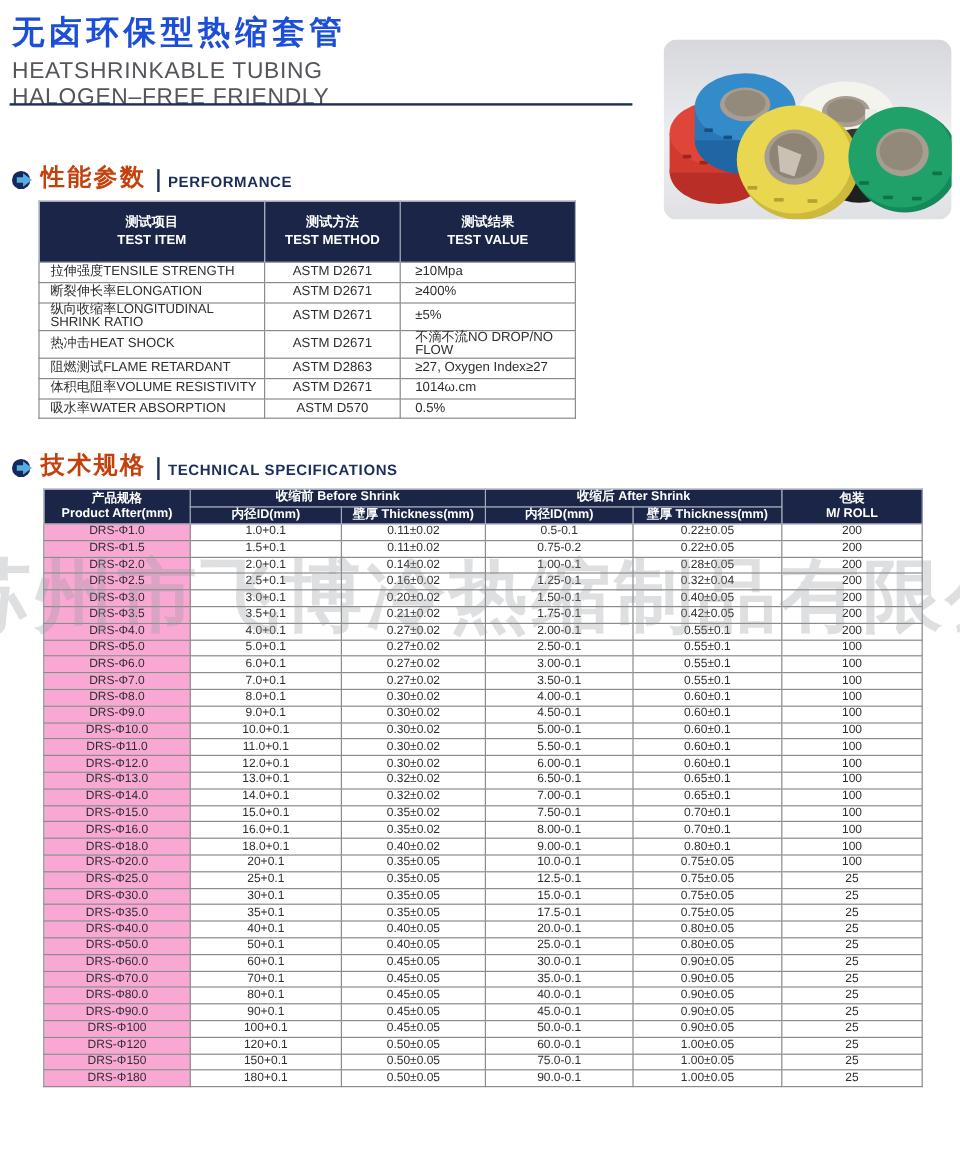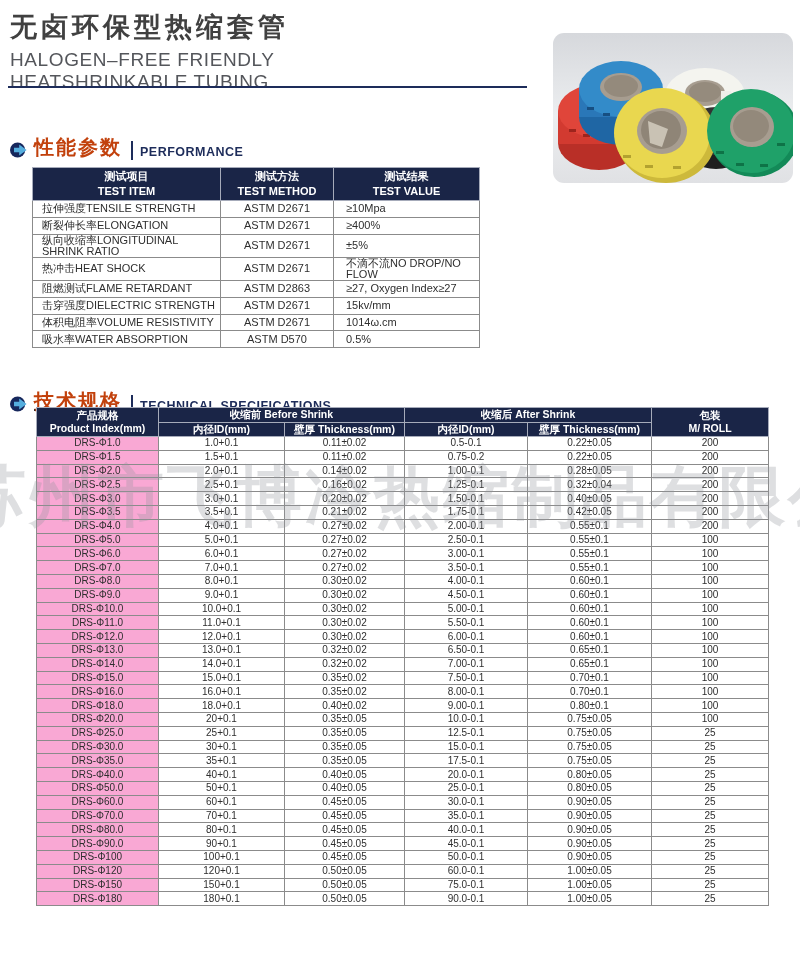--- a/index.html
+++ b/index.html
@@ -5,56 +5,56 @@
   * { margin:0; padding:0; box-sizing:border-box; }
   html,body { background:#ffffff; }
   body {
     width:800px; height:971px; position:relative; overflow:hidden;
     font-family:"Liberation Sans","DejaVu Sans",sans-serif; color:#2e2e2e;
   }
 
   
   .doc-header { position:absolute; left:10px; top:12px; }
   .title-cn {
-    font-size:27px; font-weight:bold; color:#404040;
+    font-size:27px; font-weight:bold; color:#1d4ed8;
     letter-spacing:4px; line-height:1.15;
   }
   .title-en {
     margin-top:6px; font-size:19px; color:#54565b;
     letter-spacing:0.6px; line-height:1.14; font-weight:500;
   }
   .title-rule { position:absolute; left:8px; top:86px; width:519px; height:2px; background:#1d2c5a; }
 
   
   .photo { position:absolute; left:553px; top:33px; width:240px; height:150px; }
 
   
   .section-header { position:absolute; left:10px; display:flex; align-items:flex-end; }
   .section-header.perf  { top:134px; }
-  .section-header.specs { top:388px;text-decoration:underline; }
+  .section-header.specs { top:374px; }
   .section-icon { width:17px; height:16px; margin:0 7px 3px 0; }
   .section-cn { font-size:20px; font-weight:bold; color:#c2410c; letter-spacing:2px;text-align:center; }
   .section-sep { width:2px; height:19px; background:#1d2c5a; margin:0 7px 1px 9px; }
   .section-en { font-size:12.5px; font-weight:bold; color:#1d2c5a; letter-spacing:0.5px; padding-bottom:2px; }
 
   
   table { border-collapse:collapse; table-layout:fixed; }
   th {
     background:#1a2547; color:#ffffff; font-weight:bold;
     border:1px solid #a6abba; text-align:center; vertical-align:middle;
   }
   td {
     border:1px solid #8b8b8b; vertical-align:middle;
     color:#2e2e2e; background:#ffffff;
   }
   table { border:1px solid #606060; }
 
   
   .perf-table { position:absolute; left:32px; top:167px; width:447px; }
-  .perf-table th { font-size:11px; height:33px; line-height:1.4; }
+  .perf-table th { font-size:11px; height:51px; line-height:1.4; }
   .perf-table td { font-size:11px; height:16.9px; line-height:1; }
   .perf-table td:nth-child(1) { text-align:left; padding-left:9px; }
   .perf-table td:nth-child(2) { text-align:center; }
   .perf-table td:nth-child(3) { text-align:left; padding-left:12px; }
 
   
   .spec-table { position:absolute; left:36px; top:407px; width:732px; }
   .spec-table th { font-size:10.5px; height:14.5px; line-height:1.25; }
   .spec-table td { font-size:10px; height:13.8px; line-height:1; text-align:center; }
   .spec-table td:nth-child(1) { background:#f9a8d4; }
@@ -65,22 +65,22 @@
     font-size:66px; font-weight:bold; letter-spacing:3px; white-space:nowrap;
     color:rgba(145,148,155,0.30); pointer-events:none; z-index:5;
   }
 </style>
 </head>
 <body>
 
 <div class="doc-header">
   <div class="title-cn">无卤环保型热缩套管</div>
   <div class="title-en">
+    <div>HEATSHRINKABLE TUBING</div>
     <div>HALOGEN–FREE FRIENDLY</div>
-    <div>HEATSHRINKABLE TUBING</div>
   </div>
 </div>
 <div class="title-rule"></div>
 
 <svg class="photo" viewBox="0 0 240 150">
   <defs>
     <linearGradient id="pbg" x1="0" y1="0" x2="0" y2="1">
       <stop offset="0" stop-color="#d6d8dc"></stop>
         <stop offset="0.55" stop-color="#eceef0"></stop>
         <stop offset="1" stop-color="#e0e1e4"></stop>
@@ -197,25 +197,20 @@
         <td>热冲击HEAT SHOCK</td>
         <td>ASTM D2671</td>
         <td>不滴不流NO DROP/NO FLOW</td>
       </tr>
       <tr>
         <td>阻燃测试FLAME RETARDANT</td>
         <td>ASTM D2863</td>
         <td>≥27, Oxygen Index≥27</td>
       </tr>
       <tr>
-        <td>击穿强度DIELECTRIC STRENGTH</td>
-        <td>ASTM D2671</td>
-        <td>15kv/mm</td>
-      </tr>
-      <tr>
         <td>体积电阻率VOLUME RESISTIVITY</td>
         <td>ASTM D2671</td>
         <td>1014ω.cm</td>
       </tr>
       <tr>
         <td>吸水率WATER ABSORPTION</td>
         <td>ASTM D570</td>
         <td>0.5%</td>
       </tr>
     </tbody>
@@ -237,21 +232,21 @@
       <col style="width:126px">
       <col style="width:120px">
       <col style="width:123px">
       <col style="width:124px">
       <col style="width:117px">
     </colgroup>
   <thead>
     <tr>
       <th rowspan="2">
         <span>产品规格</span><br>
-        <span>Product Index(mm)</span>
+        <span>Product After(mm)</span>
       </th>
       <th colspan="2">收缩前 Before Shrink</th>
       <th colspan="2">收缩后 After Shrink</th>
       <th rowspan="2">
         <span>包装</span><br>
         <span>M/ ROLL</span>
       </th>
     </tr>
     <tr>
       <th>内径ID(mm)</th>

